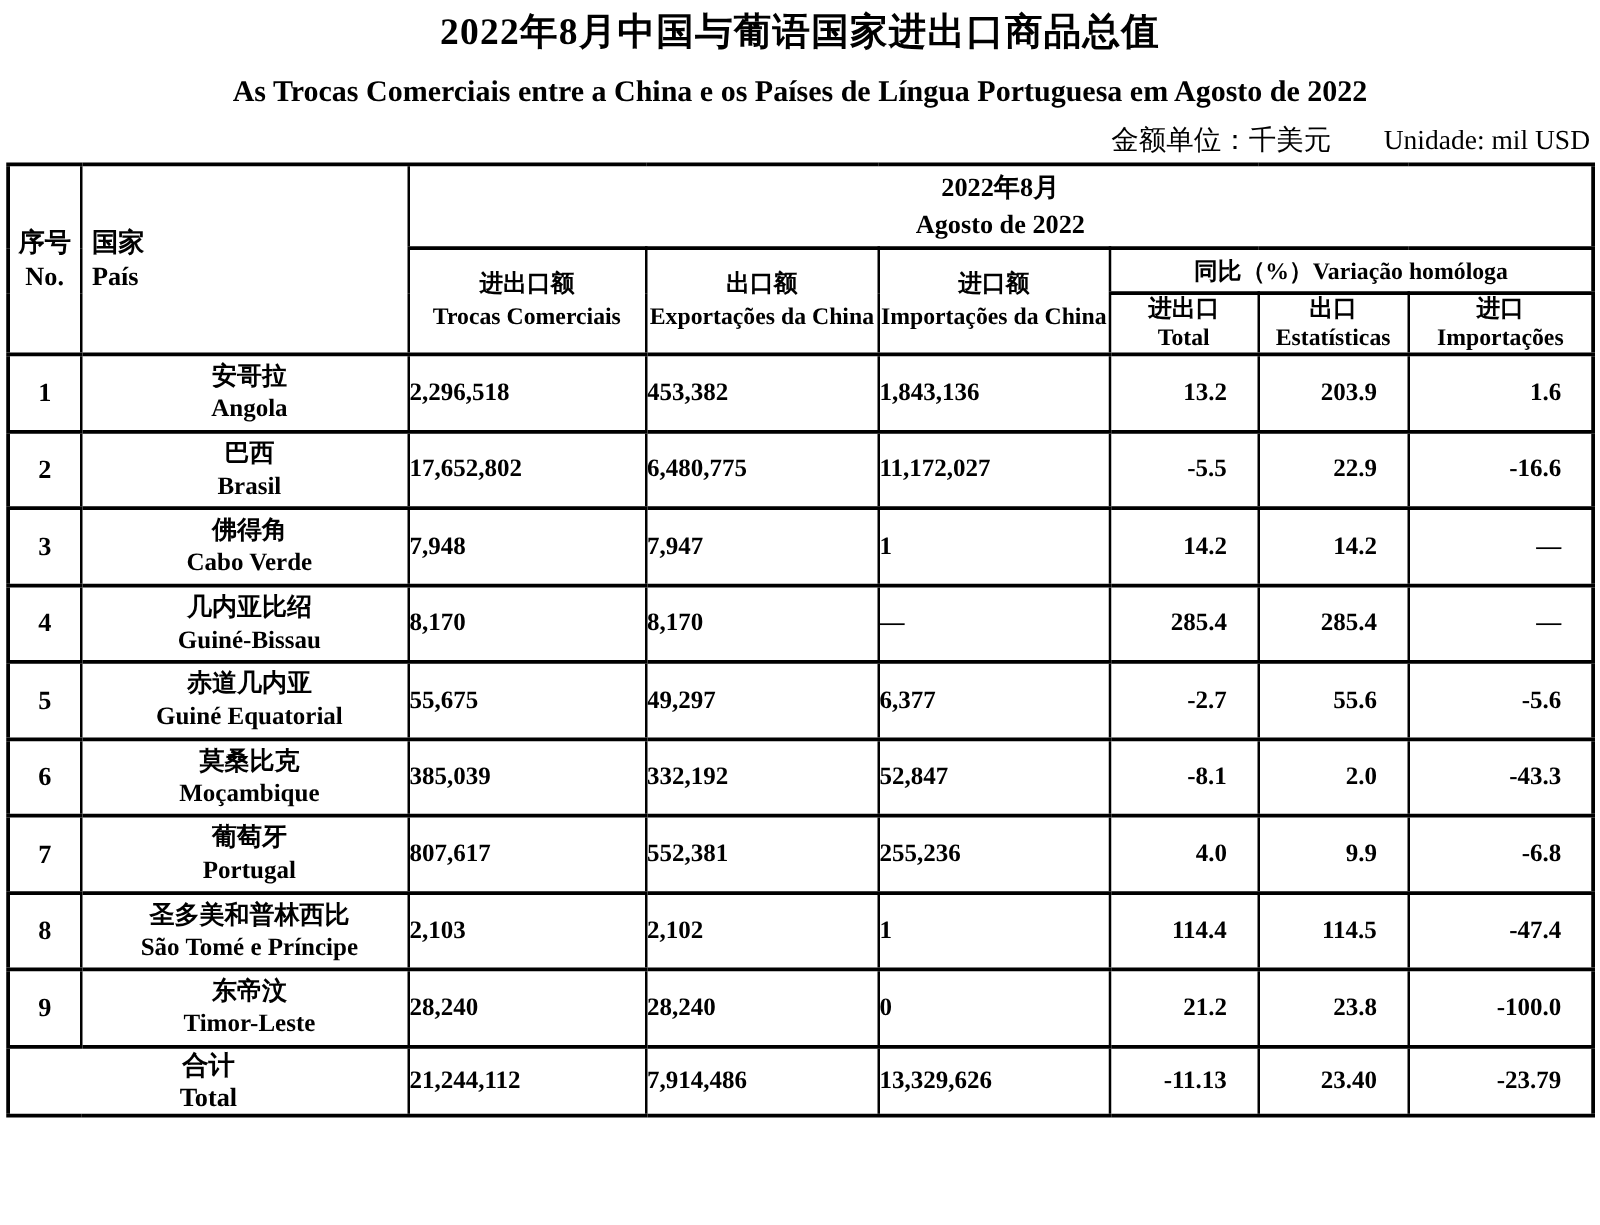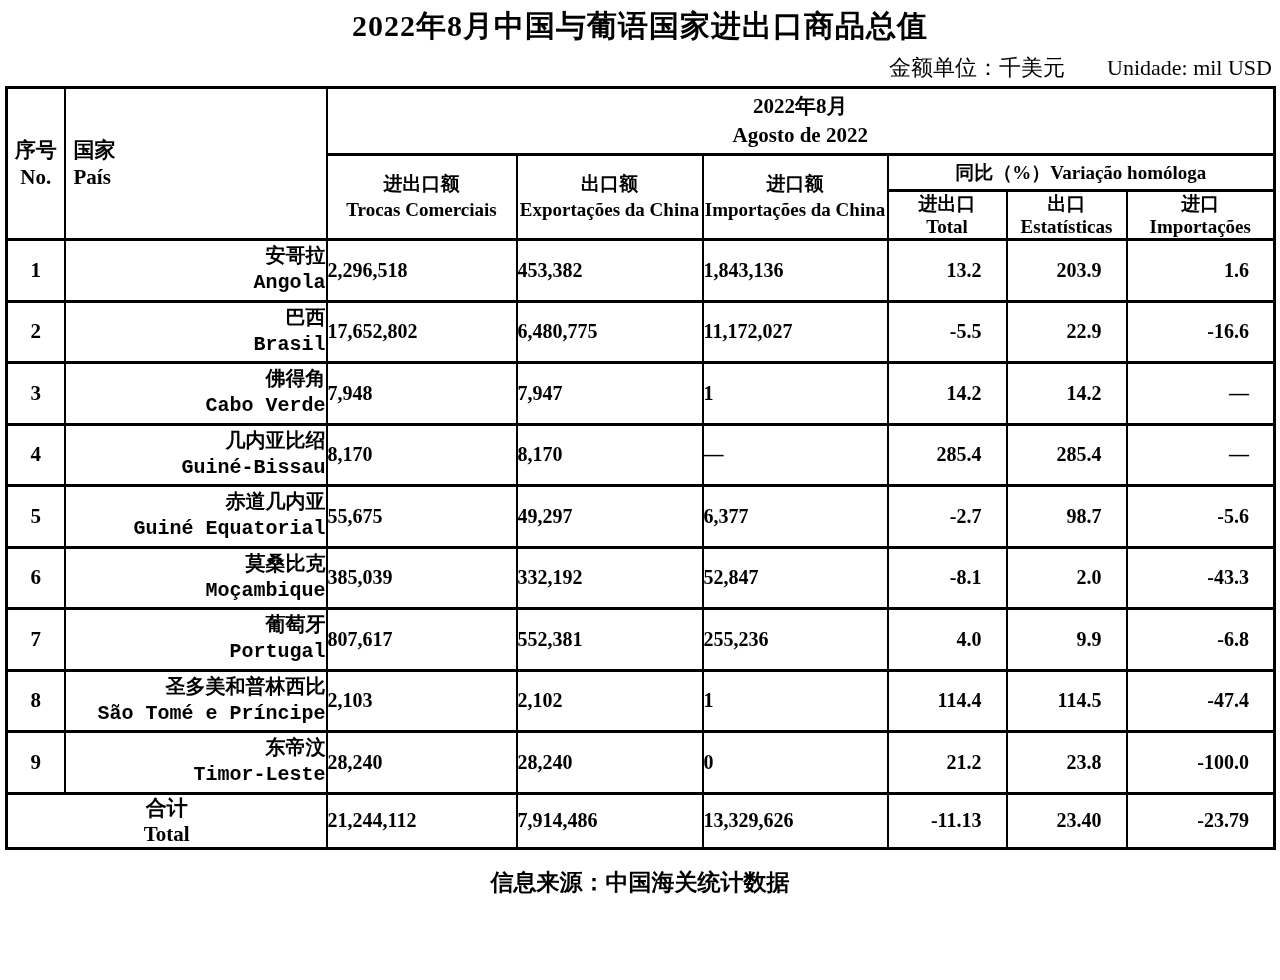--- a/index.html
+++ b/index.html
@@ -62,21 +62,21 @@
 
   .th-stack div { text-align: center; }
   .th-no div, .th-country div { font-size: 21px; line-height: 27px; }
   .th-country div { text-align: left; padding-left: 8px; }
   .th-period div { font-size: 21px; line-height: 29px; }
   .th-amount div { font-size: 19px; line-height: 26px; }
   .th-yoy { font-size: 19px; text-align: center; }
   .th-yoy-sub div { font-size: 19px; line-height: 23px; }
 
   td.c-no { text-align: center; font-size: 21px; }
-  td.c-country { text-align: right; font-family: Liberation Mono, monospace; }
+  td.c-country { text-align: center; }
   td.c-country div { padding-left: 8px; font-size: 20px; line-height: 26px; }
   td.c-num { padding-right: 10px; font-size: 20px; }
   td.c-pct { text-align: right; padding-right: 24px; font-size: 20px; }
   td.c-total-label div { text-align: center; font-size: 21px; line-height: 26px; }
 
   .footer-zh {
     margin-top: 17px;
     text-align: center;
     font-size: 23px;
     line-height: 30px;
@@ -90,20 +90,21 @@
     line-height: 26px;
     font-weight: bold;
   }
 </style>
 </head>
 <body>
 
 <div class="page">
 
   <div class="title-zh">2022年8月中国与葡语国家进出口商品总值</div>
+  <div class="title-pt">As Trocas Comerciais entre a China e os Países de Língua Portuguesa em Agosto de 2022</div>
 
   <div class="unit-line">
     <span class="unit-zh">金额单位：千美元</span><span class="unit-pt">Unidade:  mil USD</span>
   </div>
 
   <table class="main-table">
     <colgroup>
       <col style="width:58px">
         <col style="width:262px">
         <col style="width:190px">
@@ -218,21 +219,21 @@
   <tr class="data-row">
     <td class="c-no">5</td>
     <td class="c-country">
       <div>赤道几内亚</div>
       <div>Guiné Equatorial</div>
     </td>
     <td class="c-num">55,675</td>
     <td class="c-num">49,297</td>
     <td class="c-num">6,377</td>
     <td class="c-pct">-2.7</td>
-    <td class="c-pct">98.7</td>
+    <td class="c-pct">55.6</td>
     <td class="c-pct">-5.6</td>
   </tr>
 
   <tr class="data-row">
     <td class="c-no">6</td>
     <td class="c-country">
       <div>莫桑比克</div>
       <div>Moçambique</div>
     </td>
     <td class="c-num">385,039</td>
@@ -294,15 +295,14 @@
         <td class="c-num">21,244,112</td>
         <td class="c-num">7,914,486</td>
         <td class="c-num">13,329,626</td>
         <td class="c-pct">-11.13</td>
         <td class="c-pct">23.40</td>
         <td class="c-pct">-23.79</td>
       </tr>
     </tfoot>
   </table>
 
-  <div class="footer-zh">信息来源：中国海关统计数据</div>
 
 </div>
 
 </body></html>

